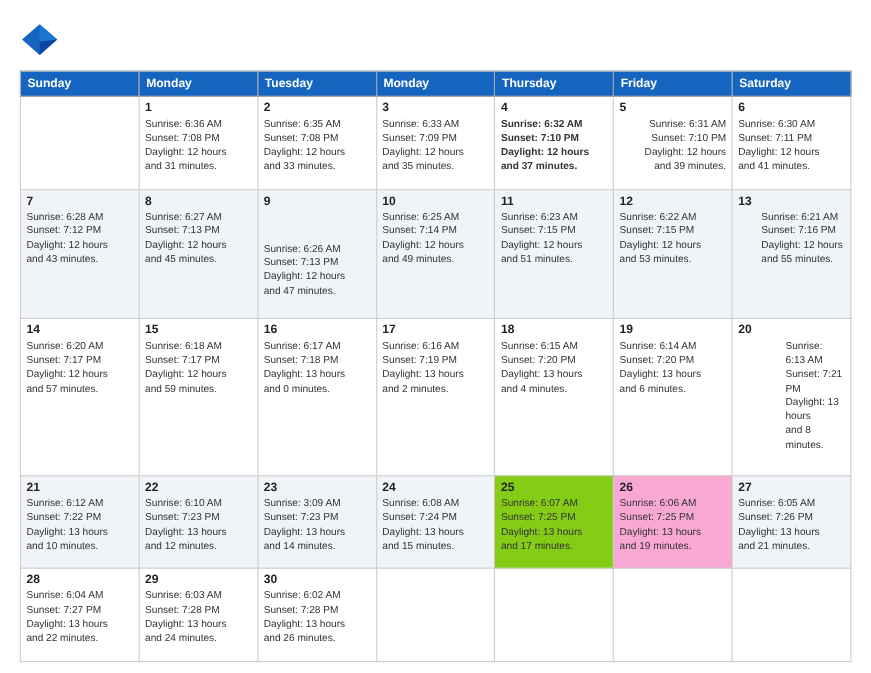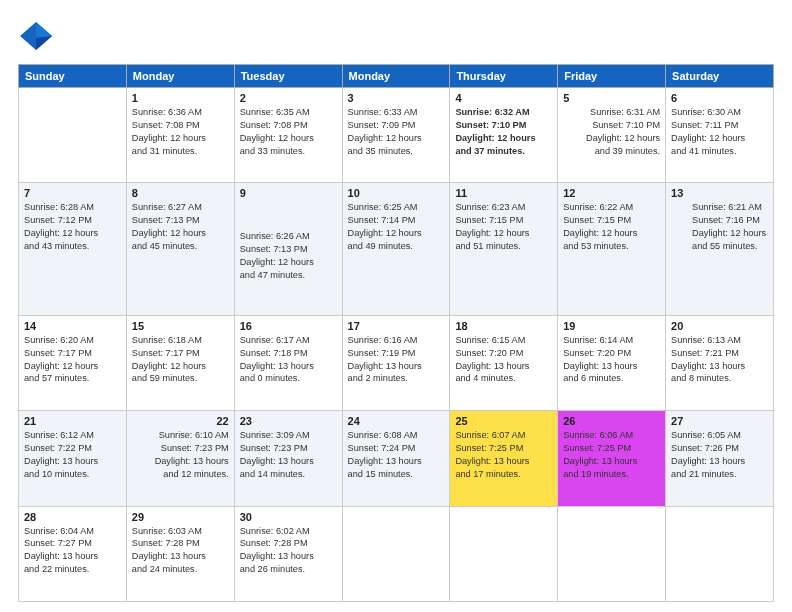--- a/index.html
+++ b/index.html
@@ -272,63 +272,63 @@
           </td>
           <td>
             <span class="day-num">19</span>
             <div class="day-info" style="white-space: pre-line;">Sunrise: 6:14 AM
 Sunset: 7:20 PM
 Daylight: 13 hours
 and 6 minutes.</div>
           </td>
           <td>
             <span class="day-num">20</span>
-            <div class="day-info" style="white-space: pre-line;">Sunrise: 6:13 AM
+            <div class="day-info" style="white-space: pre-line; margin-left: 43px;">Sunrise: 6:13 AM
 Sunset: 7:21 PM
 Daylight: 13 hours
 and 8 minutes.</div>
           </td>
         </tr>
         <tr>
           <td style="background: rgb(240, 244, 248);">
             <span class="day-num">21</span>
             <div class="day-info" style="white-space: pre-line;">Sunrise: 6:12 AM
 Sunset: 7:22 PM
 Daylight: 13 hours
 and 10 minutes.</div>
           </td>
-          <td style="background: rgb(240, 244, 248); text-align: right;">
+          <td style="background: rgb(240, 244, 248);">
             <span class="day-num">22</span>
             <div class="day-info" style="white-space: pre-line;">Sunrise: 6:10 AM
 Sunset: 7:23 PM
 Daylight: 13 hours
 and 12 minutes.</div>
           </td>
           <td style="background: rgb(240, 244, 248);">
             <span class="day-num">23</span>
             <div class="day-info" style="white-space: pre-line;">Sunrise: 3:09 AM
 Sunset: 7:23 PM
 Daylight: 13 hours
 and 14 minutes.</div>
           </td>
           <td style="background: rgb(240, 244, 248);">
             <span class="day-num">24</span>
             <div class="day-info" style="white-space: pre-line;">Sunrise: 6:08 AM
 Sunset: 7:24 PM
 Daylight: 13 hours
 and 15 minutes.</div>
           </td>
-          <td style="background: #fde047;">
+          <td style="background: #84cc16;">
             <span class="day-num">25</span>
             <div class="day-info" style="white-space: pre-line;">Sunrise: 6:07 AM
 Sunset: 7:25 PM
 Daylight: 13 hours
 and 17 minutes.</div>
           </td>
-          <td style="background: #d946ef;">
+          <td style="background: #f9a8d4;">
             <span class="day-num">26</span>
             <div class="day-info" style="white-space: pre-line;">Sunrise: 6:06 AM
 Sunset: 7:25 PM
 Daylight: 13 hours
 and 19 minutes.</div>
           </td>
           <td style="background: rgb(240, 244, 248);">
             <span class="day-num">27</span>
             <div class="day-info" style="white-space: pre-line;">Sunrise: 6:05 AM
 Sunset: 7:26 PM

